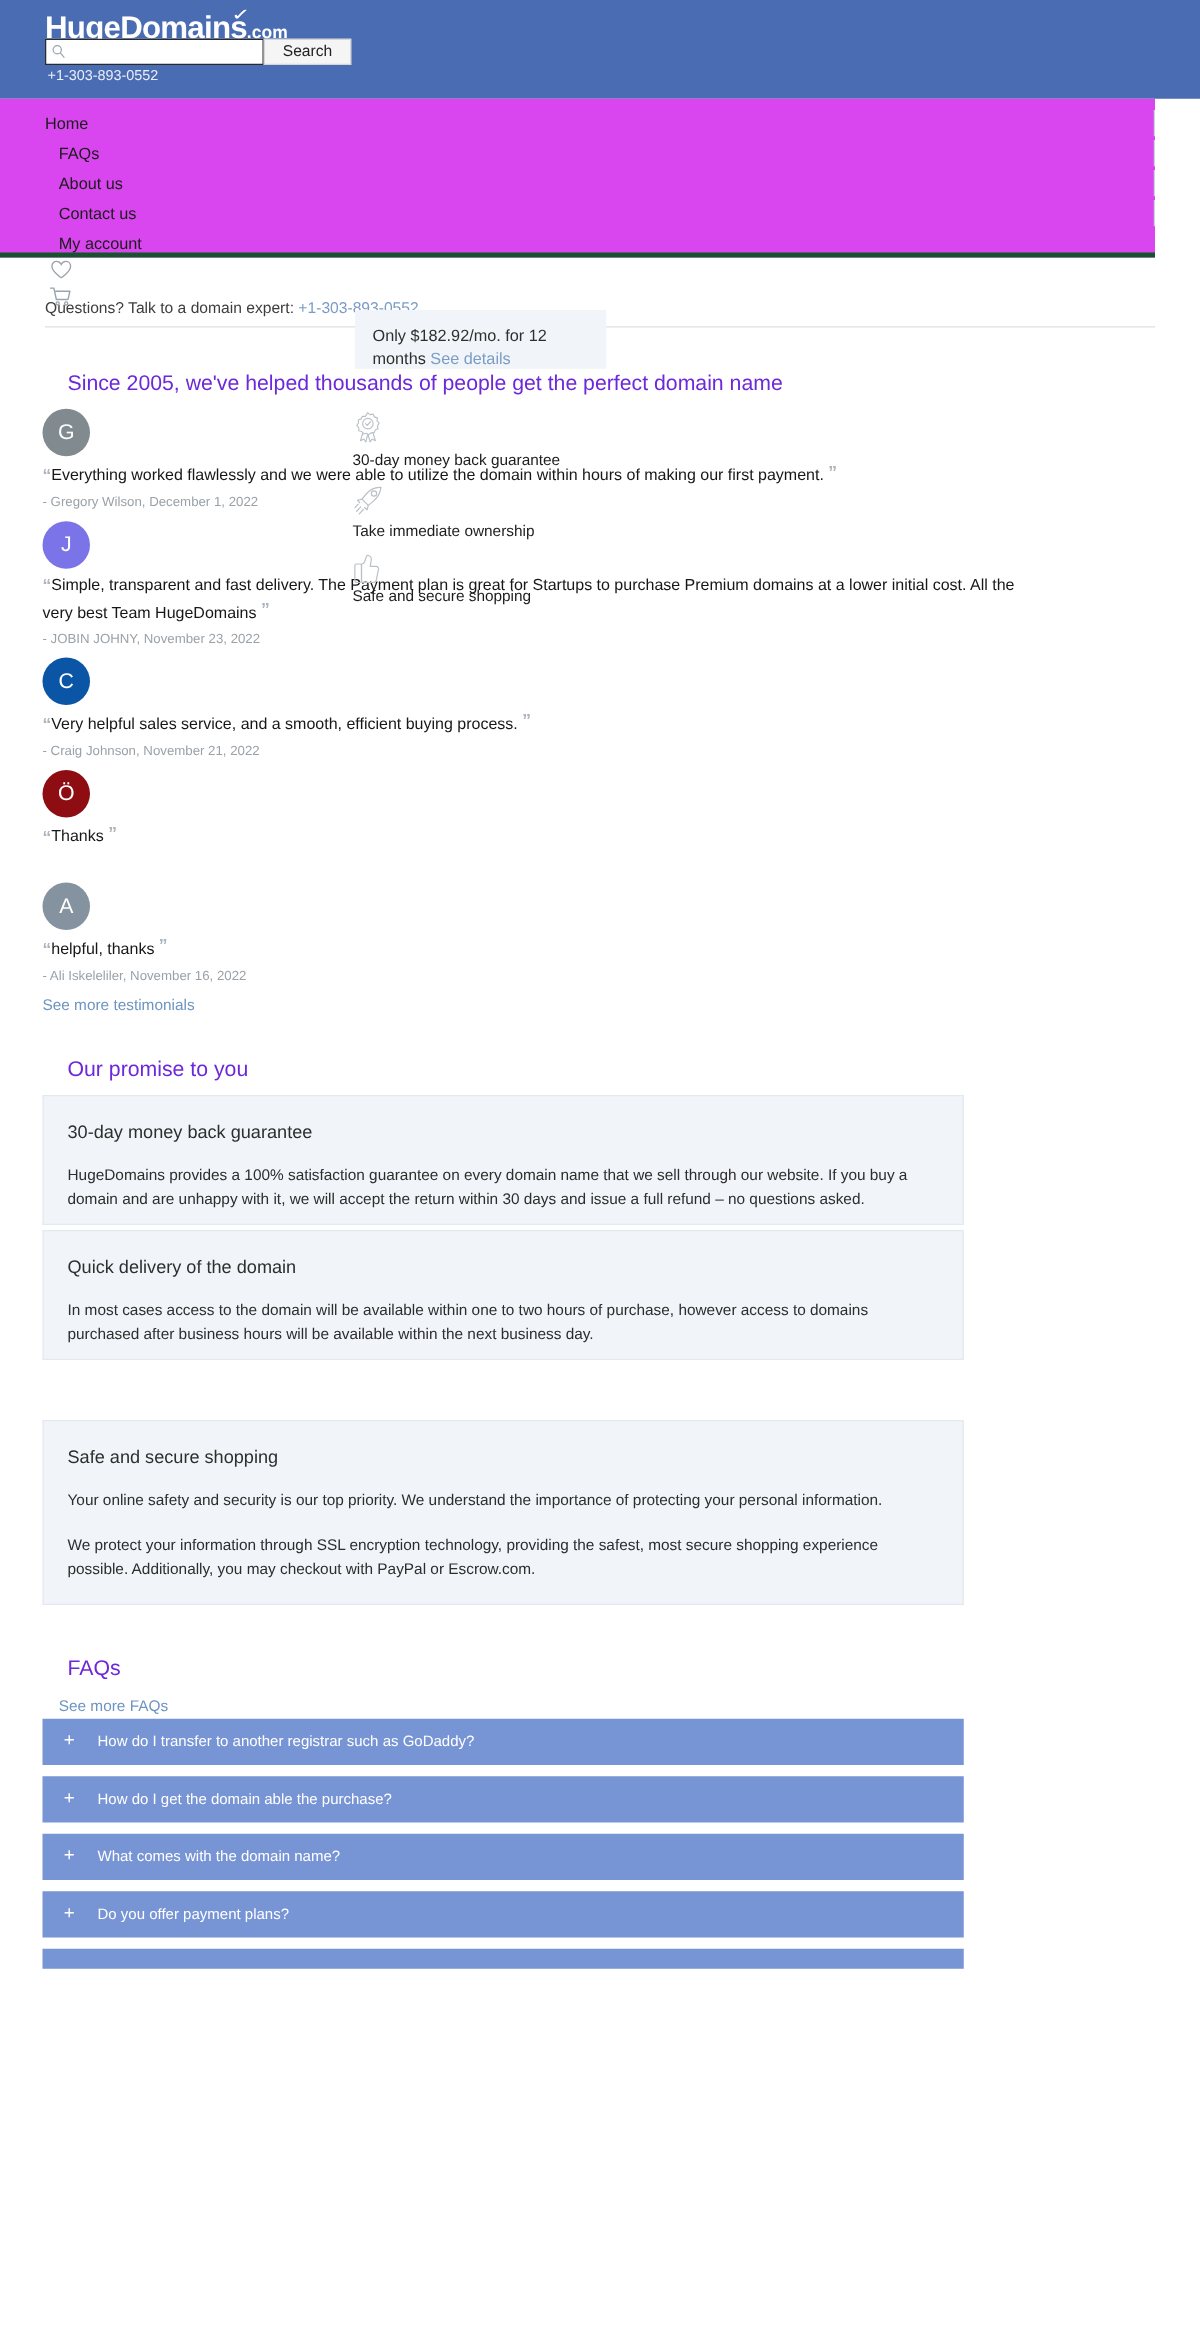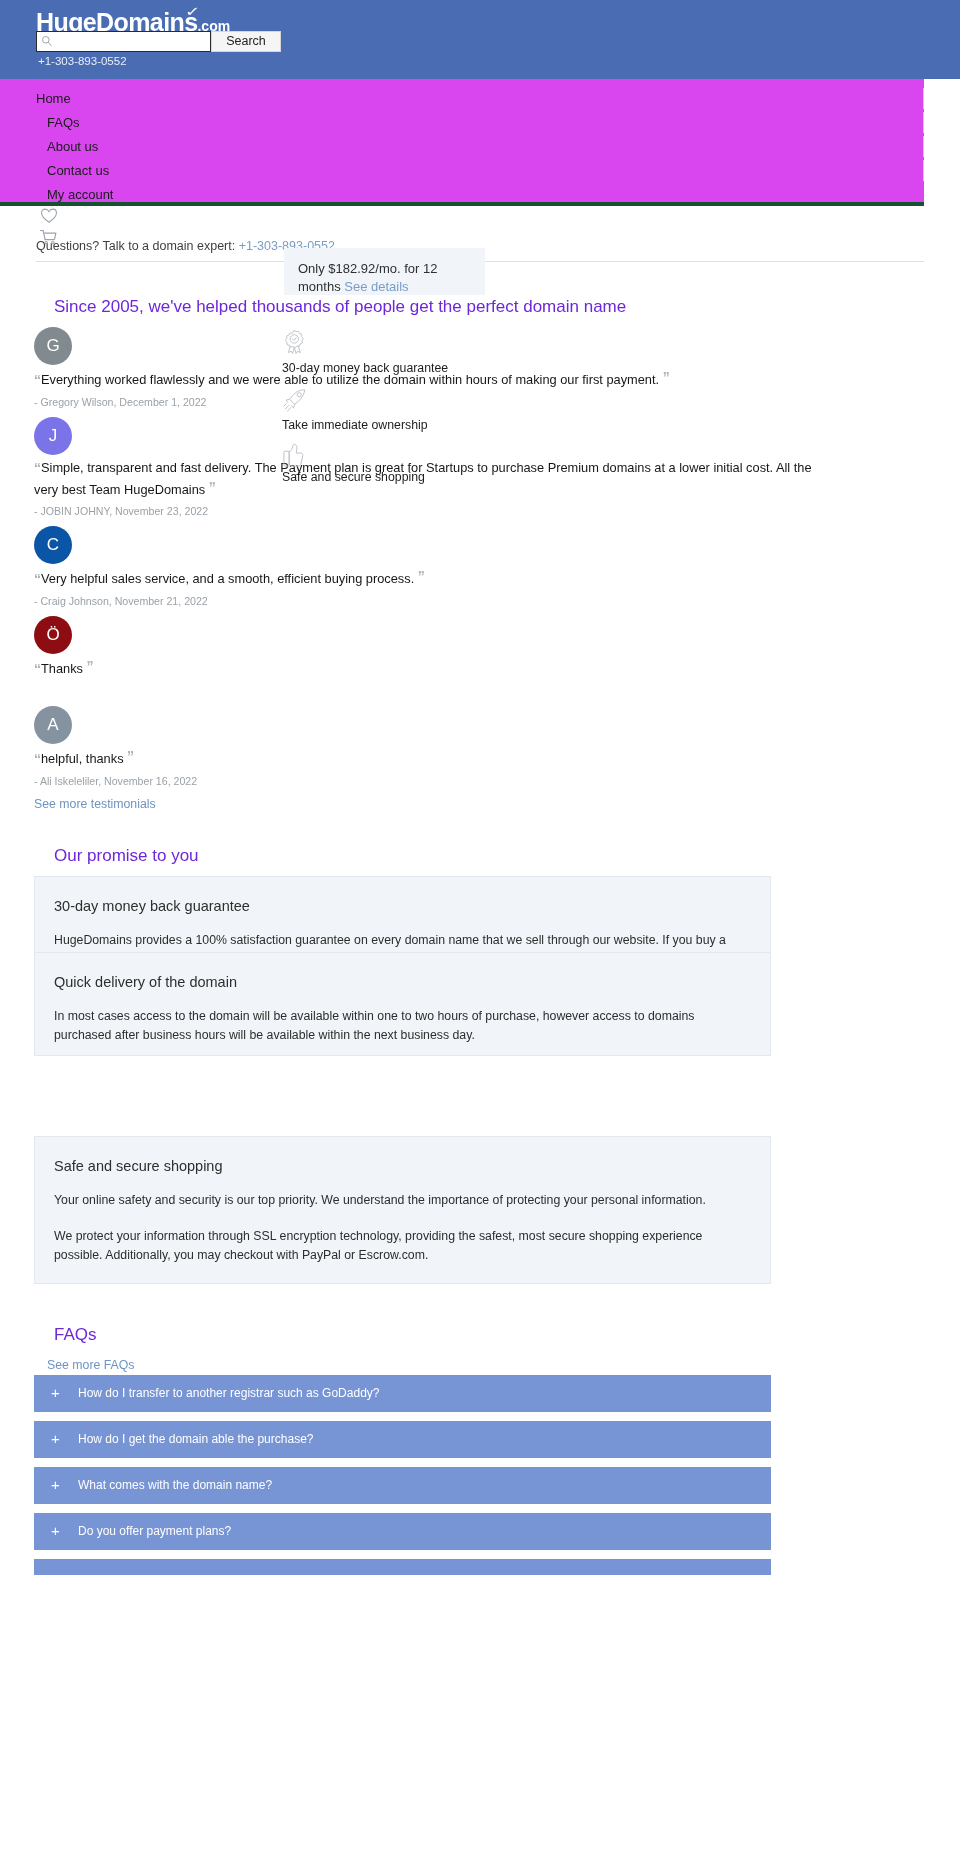--- a/index.html
+++ b/index.html
@@ -383,21 +383,21 @@
 
   <a class="see-more-link" id="see-more-testimonials" href="#">See more testimonials</a>
 
   <div class="section-title-blue" id="promise-title">Our promise to you</div>
 
   <div class="promise-card" style="top:876px; height:104px;">
     <h3>30-day money back guarantee</h3>
     <p>HugeDomains provides a 100% satisfaction guarantee on every domain name that we sell through our website. If you buy a domain and are unhappy with it, we will accept the return within 30 days and issue a full refund – no questions asked.</p>
   </div>
 
-  <div class="promise-card" style="top:952px; height:104px;">
+  <div class="promise-card" style="top:984px; height:104px;">
     <h3>Quick delivery of the domain</h3>
     <p>In most cases access to the domain will be available within one to two hours of purchase, however access to domains purchased after business hours will be available within the next business day.</p>
   </div>
 
   <div class="promise-card" style="top:1136px; height:148px;">
     <h3>Safe and secure shopping</h3>
     <p>Your online safety and security is our top priority. We understand the importance of protecting your personal information.</p>
     <p>We protect your information through SSL encryption technology, providing the safest, most secure shopping experience possible. Additionally, you may checkout with PayPal or Escrow.com.</p>
   </div>
 

